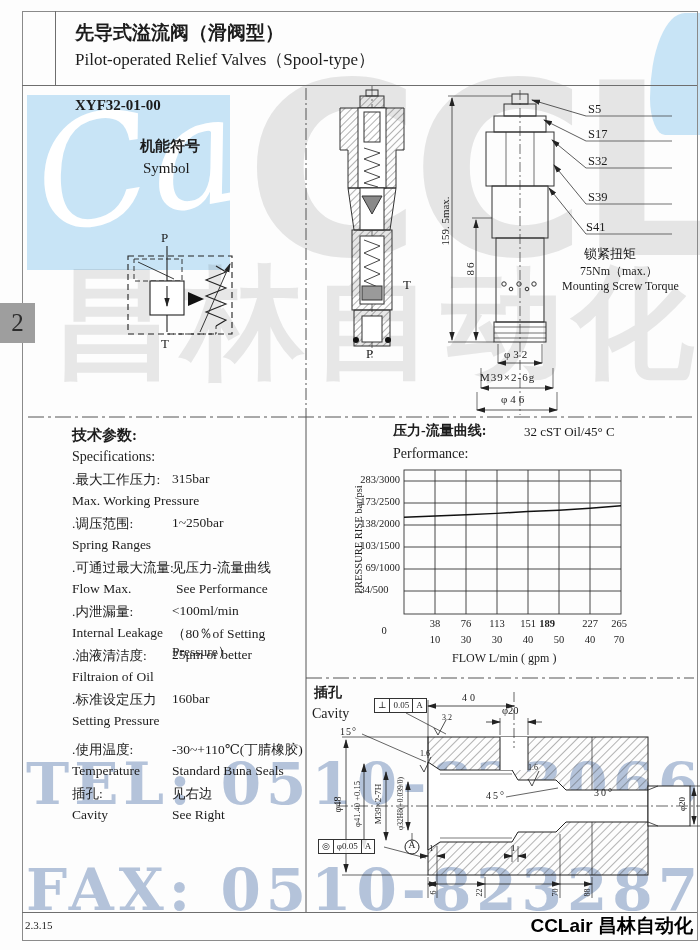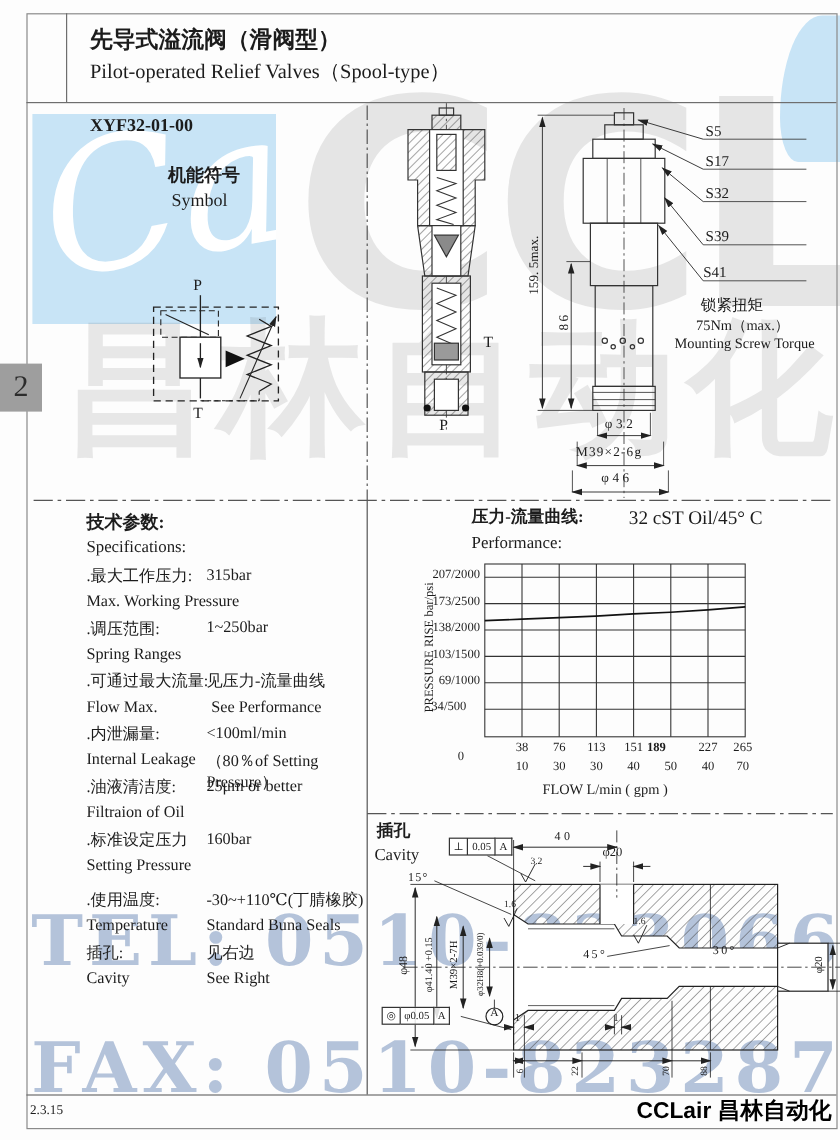--- a/index.html
+++ b/index.html
@@ -276,24 +276,24 @@
     <div class="abs" style="top:669px;font-size:13.5px;width:232px;"><span>Filtraion of Oil</span><span class="abs" style="left:100px;"></span></div>
     <div class="abs" style="top:691px;font-size:13.5px;width:232px;"><span>.标准设定压力</span><span class="abs" style="left:100px;">160bar</span></div>
     <div class="abs" style="top:713px;font-size:13.5px;width:232px;"><span>Setting Pressure</span><span class="abs" style="left:100px;"></span></div>
     <div class="abs" style="top:741px;font-size:13.5px;width:232px;"><span>.使用温度:</span><span class="abs" style="left:100px;">-30~+110℃(丁腈橡胶)</span></div>
     <div class="abs" style="top:763px;font-size:13.5px;width:232px;"><span>Temperature</span><span class="abs" style="left:100px;">Standard Buna Seals</span></div>
     <div class="abs" style="top:785px;font-size:13.5px;width:232px;"><span>插孔:</span><span class="abs" style="left:100px;">见右边</span></div>
     <div class="abs" style="top:807px;font-size:13.5px;width:232px;"><span>Cavity</span><span class="abs" style="left:100px;">See Right</span></div>
   </div>
 
   <div class="abs lbl" style="left:393px;top:422px;font-size:14px;font-weight:bold;">压力-流量曲线:</div>
-  <div class="abs lbl" style="left:524px;top:424px;font-size:16px;">32 cST Oil/45° C</div>
+  <div class="abs lbl" style="left:524px;top:424px;font-size:13px;">32 cST Oil/45° C</div>
   <div class="abs lbl" style="left:393px;top:446px;font-size:14px;">Performance:</div>
   <div class="abs rot lbl" style="left:288px;top:534px;width:140px;font-size:10.5px;">PRESSURE RISE bar/psi</div>
-  <div class="abs ticklab" style="left:348px;top:474px;width:52px;text-align:right;">207/2000</div>
+  <div class="abs ticklab" style="left:348px;top:474px;width:52px;text-align:right;">283/3000</div>
   <div class="abs ticklab" style="left:348px;top:496px;width:52px;text-align:right;">173/2500</div>
   <div class="abs ticklab" style="left:348px;top:518px;width:52px;text-align:right;">138/2000</div>
   <div class="abs ticklab" style="left:348px;top:540px;width:52px;text-align:right;">103/1500</div>
   <div class="abs ticklab" style="left:348px;top:562px;width:52px;text-align:right;">69/1000</div>
   <div class="abs ticklab" style="left:348px;top:584px;width:52px;text-align:center;">34/500</div>
   <div class="abs ticklab" style="left:376px;top:625px;width:16px;text-align:center;">0</div>
   <div class="abs ticklab" style="left:420px;top:618px;width:30px;text-align:center;">38</div>
   <div class="abs ticklab" style="left:451px;top:618px;width:30px;text-align:center;">76</div>
   <div class="abs ticklab" style="left:482px;top:618px;width:30px;text-align:center;">113</div>
   <div class="abs ticklab" style="left:513px;top:618px;width:30px;text-align:center;">151</div>

